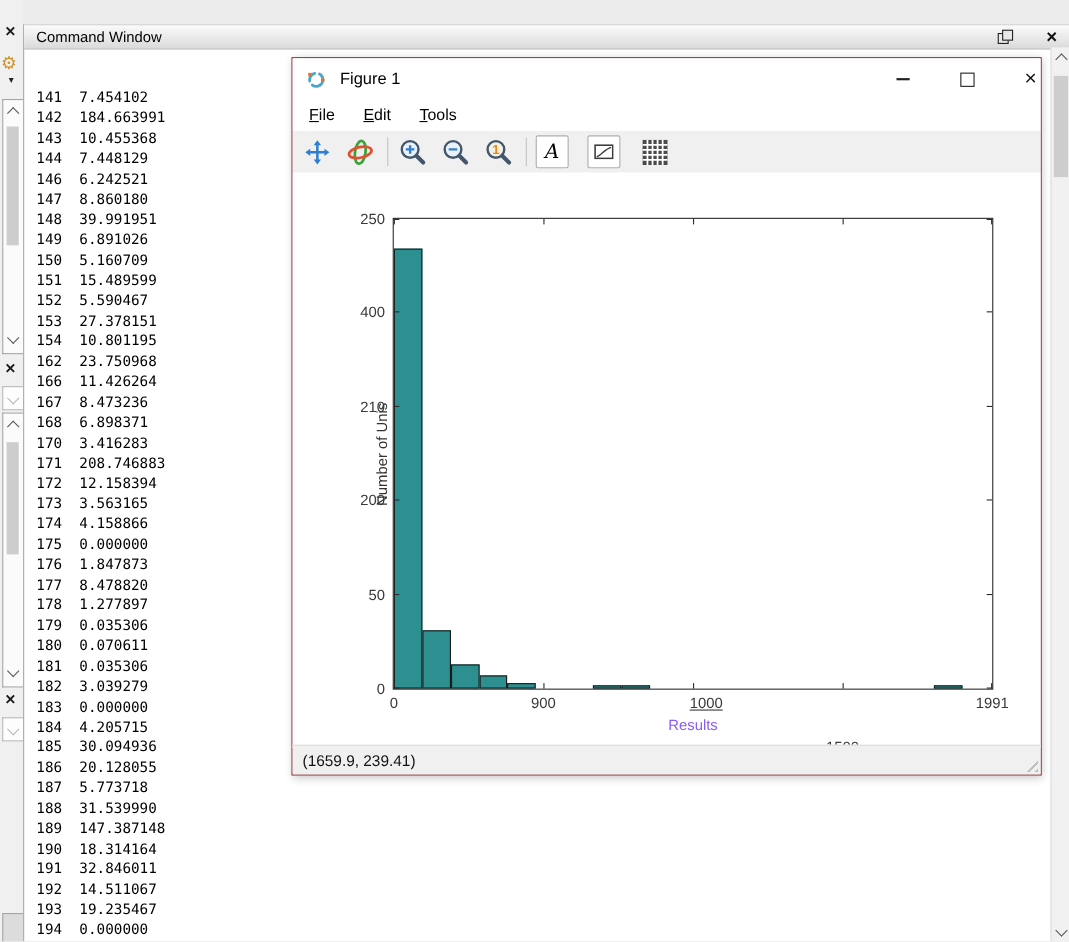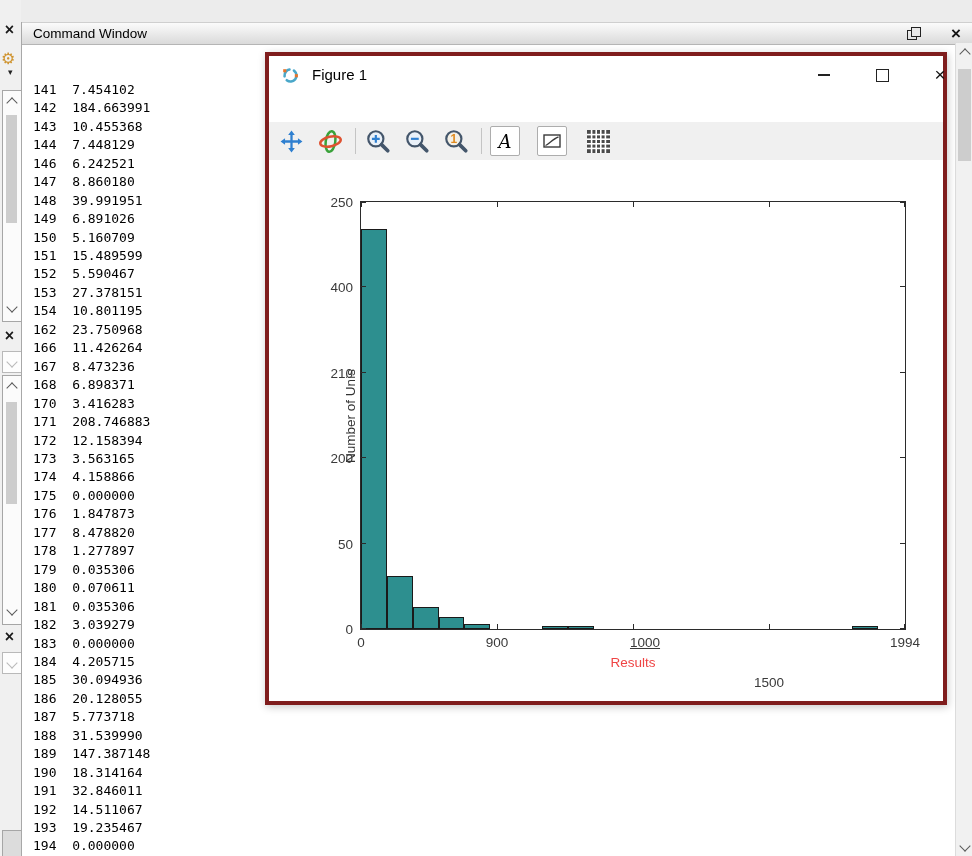--- a/index.html
+++ b/index.html
@@ -37,21 +37,21 @@
            font-family:"DejaVu Sans Mono","Liberation Mono",monospace;font-size:13px;line-height:18.45px;
            color:#000;padding:1px 0 0 11px;white-space:pre;}
   .cw-line{white-space:pre;}
   .cw-scroll{position:absolute;right:0;top:21px;width:17px;bottom:0;background:#f1f1f1;border-left:1px solid #dcdcdc;}
   .cw-scroll .up{position:absolute;left:5px;top:7px;}
   .cw-scroll .down{position:absolute;left:5px;bottom:6px;}
   .cw-thumb{position:absolute;left:2px;top:26px;width:13px;height:92px;background:#cdcdcd;}
 
   
   .figwin{position:absolute;left:265px;top:52px;width:682px;height:653px;background:#fff;
-          border:4px solid #7f1d1d;box-shadow:1px 2px 8px rgba(0,0,0,.22);box-sizing:border-box;}
+          border:1px solid #7f1d1d;box-shadow:1px 2px 8px rgba(0,0,0,.22);box-sizing:border-box;}
   .fig-title{position:absolute;left:0;top:0;right:0;height:38px;background:#fff;}
   .figicon{position:absolute;left:13px;top:11px;width:17px;height:17px;}
   .figtitle{position:absolute;left:43px;top:10px;font-size:15px;color:#000;}
   .ctl{position:absolute;top:0;width:18px;height:38px;display:flex;align-items:center;justify-content:center;cursor:default;}
   .ctl.min{left:546px;}
   .ctl.max{left:604px;}
   .ctl.cls{left:662px;font-size:19px;font-weight:300;color:#111;}
   .minbar{width:12px;height:1.4px;background:#222;}
   .maxbox{width:11px;height:11px;border:1.4px solid #222;}
 
@@ -69,21 +69,21 @@
   .fig-canvas{position:absolute;left:0;top:104px;right:0;height:523px;background:#fff;}
   .axes{position:absolute;left:91px;top:41px;width:544px;height:427px;border:1px solid #2b2b2b;}
   .bar{position:absolute;bottom:0;box-sizing:border-box;border:1px solid #1a1a1a;}
   .tick{position:absolute;background:#2b2b2b;}
   .tick.vt{width:1px;height:5px;}
   .tick.ht{height:1px;width:5px;}
   .xticklab{position:absolute;top:calc(100% + 6px);transform:translateX(-50%);font-size:13.5px;color:#3a3a3a;}
   .yticklab{position:absolute;left:-50px;width:42px;text-align:right;transform:translateY(-50%);font-size:13.5px;color:#3a3a3a;}
   .ylabel{position:absolute;left:-62px;top:50%;width:130px;text-align:center;
           transform:translate(-14px,-50%) rotate(-90deg);transform-origin:center;font-size:13.5px;color:#333;}
-  .xlabel{position:absolute;left:50%;top:calc(100% + 26px);transform:translateX(-50%);font-size:13.5px;color:#ef4444;}
+  .xlabel{position:absolute;left:50%;top:calc(100% + 26px);transform:translateX(-50%);font-size:13.5px;color:#8b5cf6;}
 
   .fig-status{position:absolute;left:0;right:0;bottom:0;height:26px;background:#f0f0f0;border-top:1px solid #dcdcdc;
               display:flex;align-items:center;font-size:14px;color:#111;}
   .fig-status span{margin-left:9px;}
   .grip{position:absolute;right:2px;bottom:2px;width:11px;height:11px;
         background:repeating-linear-gradient(135deg,transparent 0 3px,#bdbdbd 3px 5px);
         clip-path:polygon(100% 0,100% 100%,0 100%);}
 </style>
 </head>
 <body>
@@ -153,20 +153,25 @@
       <span class="figtitle">Figure 1</span>
       <div class="ctl min">
           <div class="minbar"></div>
         </div>
       <div class="ctl max">
           <div class="maxbox"></div>
         </div>
       <div class="ctl cls">×</div>
     </div>
 
+    <div class="fig-menu" id="fig-menu">
+        <div class="menu-item"><u>F</u>ile</div>
+        <div class="menu-item"><u>E</u>dit</div>
+        <div class="menu-item"><u>T</u>ools</div>
+      </div>
 
     <div class="fig-toolbar">
       <div class="tb-btn">
         <svg width="25" height="25" viewBox="0 0 24 24">
           <path d="M12 1.5 L8.8 5.8 H10.9 V10.9 H5.8 V8.8 L1.5 12 L5.8 15.2 V13.1 H10.9 V18.2 H8.8 L12 22.5 L15.2 18.2 H13.1 V13.1 H18.2 V15.2 L22.5 12 L18.2 8.8 V10.9 H13.1 V5.8 H15.2 Z" fill="#2e7fd0"></path>
         </svg>
       </div>
       <div class="tb-btn">
         <svg width="25" height="25" viewBox="0 0 24 24">
           <ellipse cx="12" cy="12" rx="4.6" ry="10" fill="none" stroke="#3aa23a" stroke-width="2.4" transform="rotate(8 12 12)"></ellipse>
@@ -241,21 +246,21 @@
           <div class="tick vt" style="left: 136px; top: 0px;"></div>
           <div class="xticklab" style="left: 136px;">900</div>
           <div class="tick vt" style="left: 272px; bottom: 0px;"></div>
           <div class="tick vt" style="left: 272px; top: 0px;"></div>
           <div class="xticklab" style="left: 284px; text-decoration: underline;">1000</div>
           <div class="tick vt" style="left: 408px; bottom: 0px;"></div>
           <div class="tick vt" style="left: 408px; top: 0px;"></div>
           <div class="xticklab" style="left: 408px; margin-top: 40px;">1500</div>
           <div class="tick vt" style="left: 543px; bottom: 0px;"></div>
           <div class="tick vt" style="left: 543px; top: 0px;"></div>
-          <div class="xticklab" style="left: 544px;">1994</div>
+          <div class="xticklab" style="left: 544px;">1991</div>
           <div class="tick ht" style="top: 426px; left: 0px;"></div>
           <div class="tick ht" style="top: 426px; right: 0px;"></div>
           <div class="yticklab" style="top: 427px;">0</div>
           <div class="tick ht" style="top: 340.6px; left: 0px;"></div>
           <div class="tick ht" style="top: 340.6px; right: 0px;"></div>
           <div class="yticklab" style="top: 341.6px;">50</div>
           <div class="tick ht" style="top: 255.2px; left: 0px;"></div>
           <div class="tick ht" style="top: 255.2px; right: 0px;"></div>
           <div class="yticklab" style="top: 256.2px;">200</div>
           <div class="tick ht" style="top: 169.8px; left: 0px;"></div>
@@ -263,15 +268,19 @@
           <div class="yticklab" style="top: 170.8px;">210</div>
           <div class="tick ht" style="top: 84.4px; left: 0px;"></div>
           <div class="tick ht" style="top: 84.4px; right: 0px;"></div>
           <div class="yticklab" style="top: 85.4px;">400</div>
           <div class="tick ht" style="top: 0px; left: 0px;"></div>
           <div class="tick ht" style="top: 0px; right: 0px;"></div>
           <div class="yticklab" style="top: 0px;">250</div>
         </div>
     </div>
 
+    <div class="fig-status">
+      <span>(1659.9, 239.41)</span>
+      <div class="grip"></div>
+    </div>
   </div>
 
 </div>
 
 </body></html>

